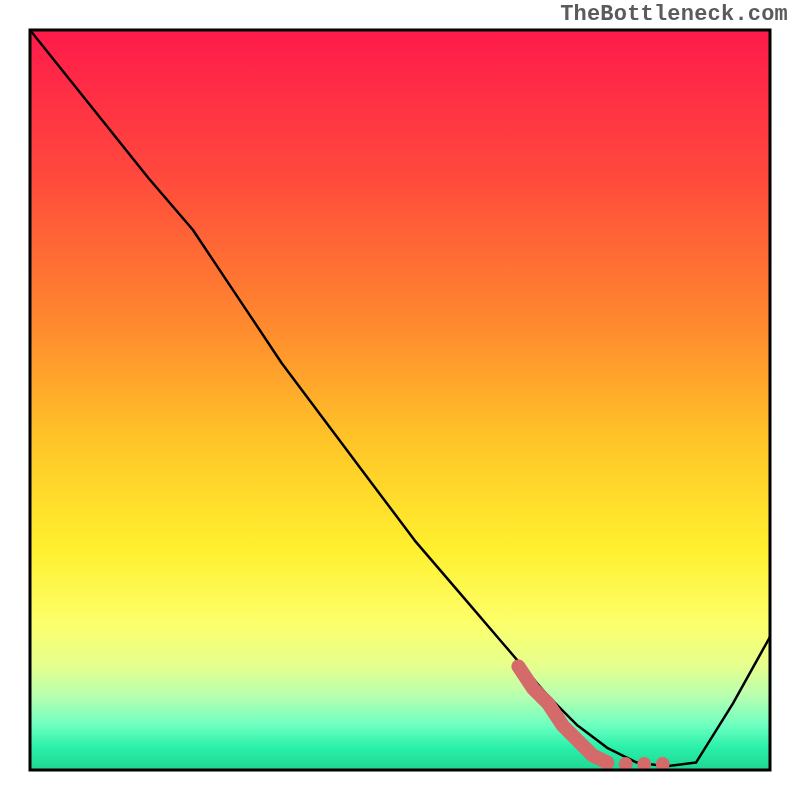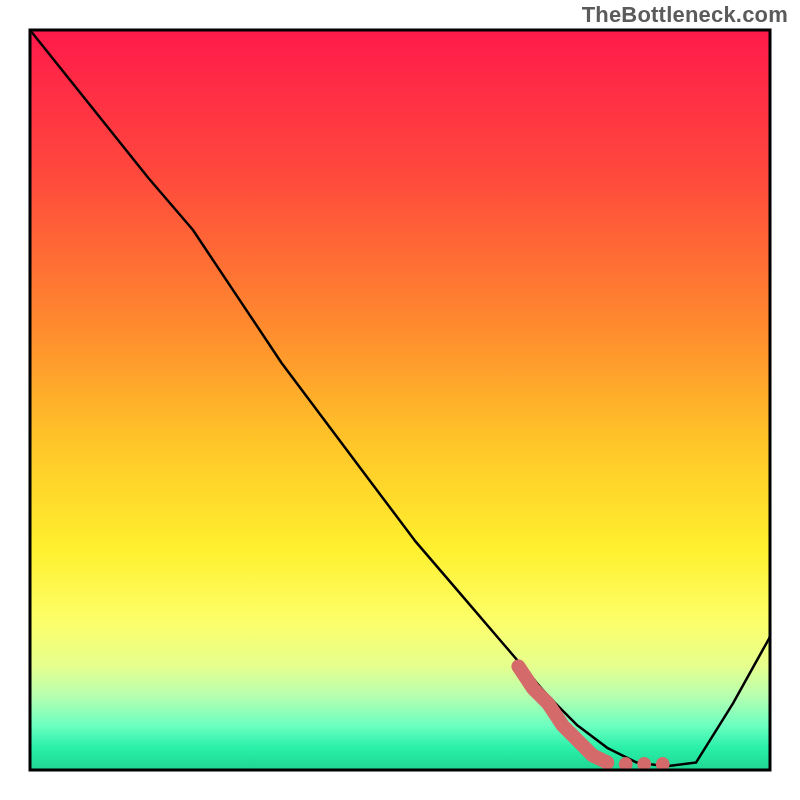--- a/index.html
+++ b/index.html
@@ -18,20 +18,21 @@
   }
   .watermark {
     position: absolute;
     top: 2px;
     right: 12px;
     font-size: 22px;
     font-weight: bold;
     color: #5b5b5b;
     letter-spacing: 0.2px;
     z-index: 10;
+    font-family: Liberation Mono, monospace;
   }
   svg {
     display: block;
   }
 </style>
 </head>
 <body>
 
 <div class="container">
   <div class="watermark">TheBottleneck.com</div>

